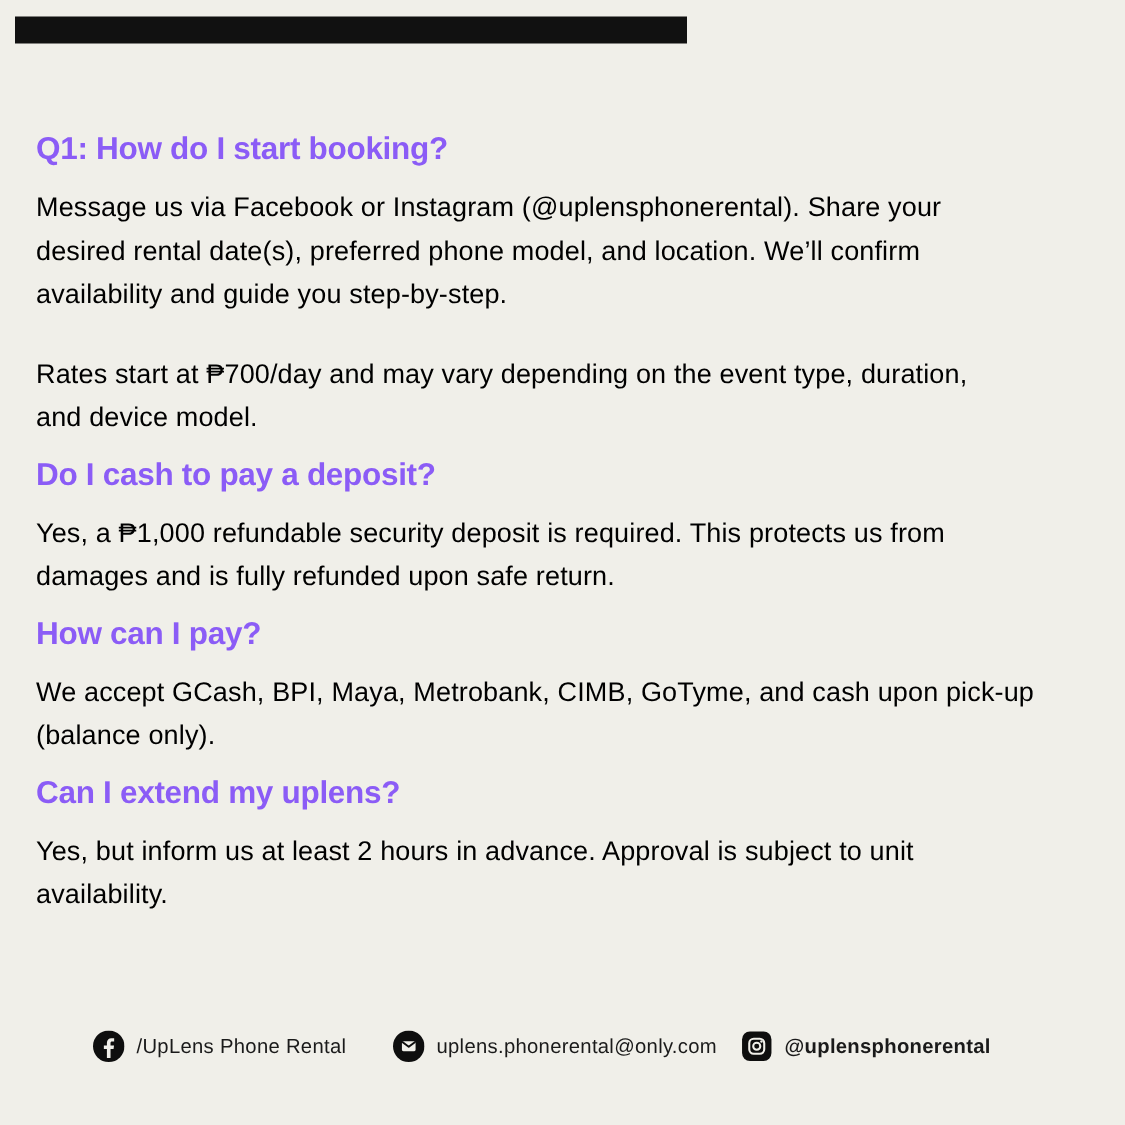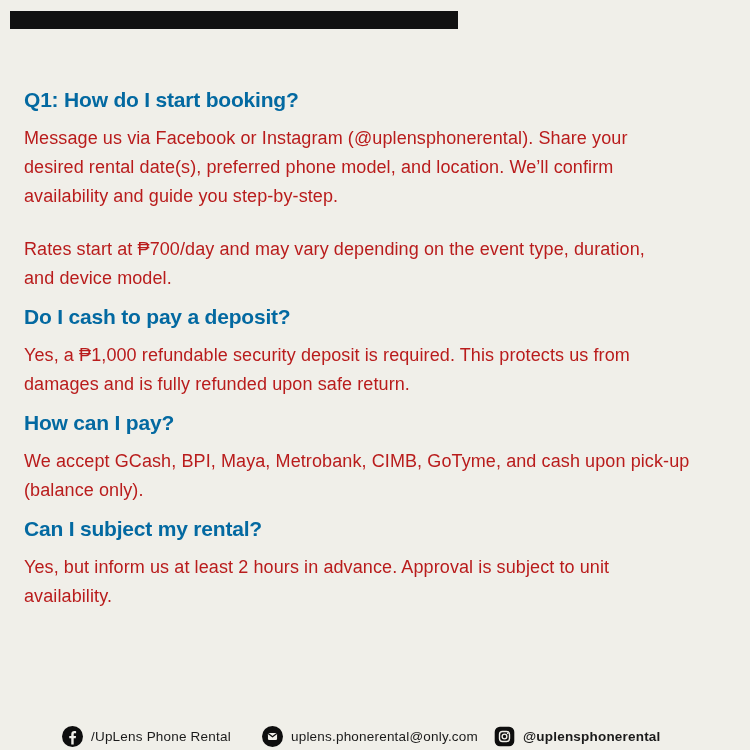--- a/index.html
+++ b/index.html
@@ -29,46 +29,45 @@
     width: 702px;
     display: flex;
     flex-direction: column;
   }
   .faq-section { margin-bottom: 12px; }
   .question {
     font-size: 21px;
     line-height: 24px;
     font-weight: 800;
     letter-spacing: -0.2px;
-    color: #0369a1;
+    color: #8b5cf6;
   }
   .answer {
     margin-top: 12px;
     font-size: 18px;
     line-height: 29px;
     letter-spacing: 0.1px;
     font-weight: 400;
-    color: #b91c1c;
+    color: #000000;
     white-space: pre-line;
   }
   .footer {
     position: absolute;
     left: 0;
     top: 684px;
     width: 750px;
     height: 26px;
   }
   .contact {
     position: absolute;
     top: 0;
     display: flex;
     align-items: center;
     gap: 8px;
     height: 26px;
-    margin-top: 39px;
   }
   .contact.fb { left: 62px; }
   .contact.mail { left: 262px; }
   .contact.ig { left: 494px; font-weight: bold; }
   .contact svg { width: 21px; height: 21px; display: block; flex: 0 0 auto; }
   .contact-label {
     font-size: 13.5px;
     letter-spacing: 0.2px;
     color: #1A1A1A;
     white-space: nowrap;
@@ -101,21 +100,21 @@
 damages and is fully refunded upon safe return.</p>
     </section>
 
     <section class="faq-section">
       <h2 class="question">How can I pay?</h2>
       <p class="answer">We accept GCash, BPI, Maya, Metrobank, CIMB, GoTyme, and cash upon pick-up
 (balance only).</p>
     </section>
 
     <section class="faq-section">
-      <h2 class="question">Can I subject my rental?</h2>
+      <h2 class="question">Can I extend my uplens?</h2>
       <p class="answer">Yes, but inform us at least 2 hours in advance. Approval is subject to unit
 availability.</p>
     </section>
 
   </div>
 
   <div class="footer">
 
     <div class="contact fb">
       <span>

